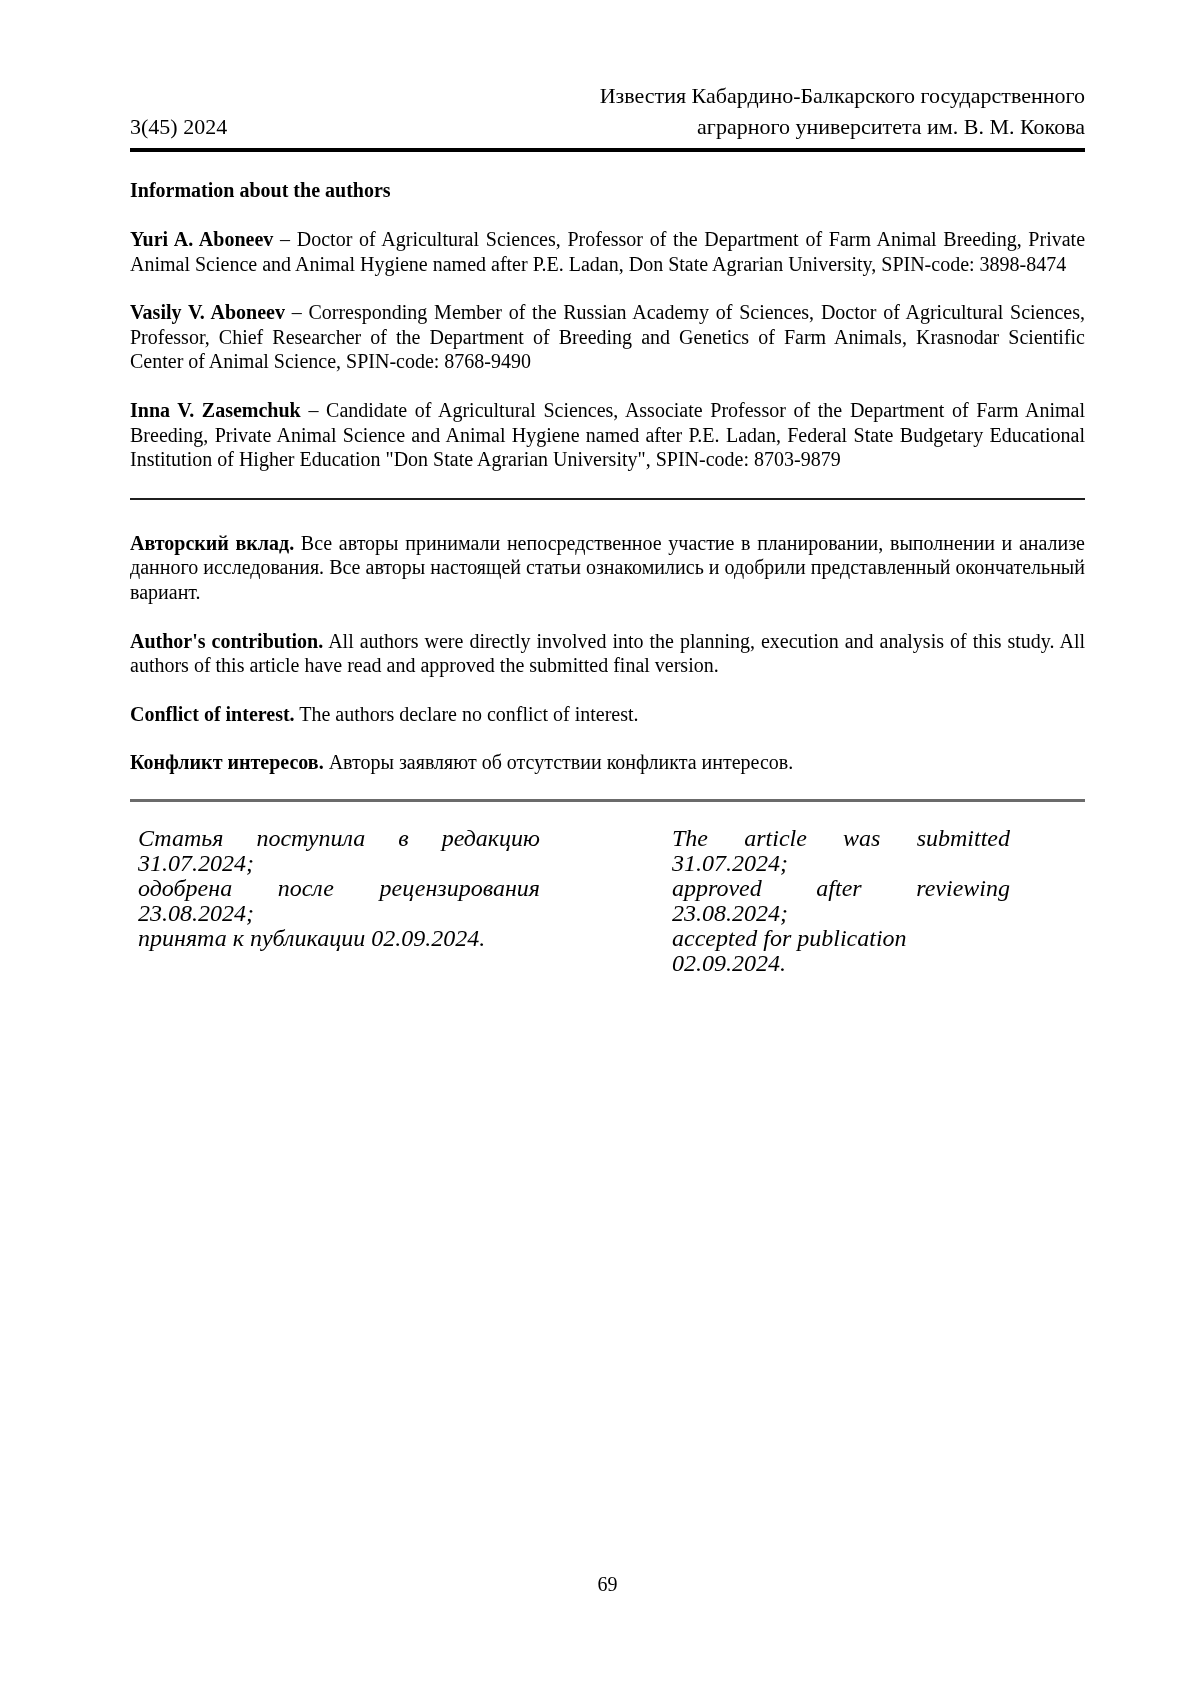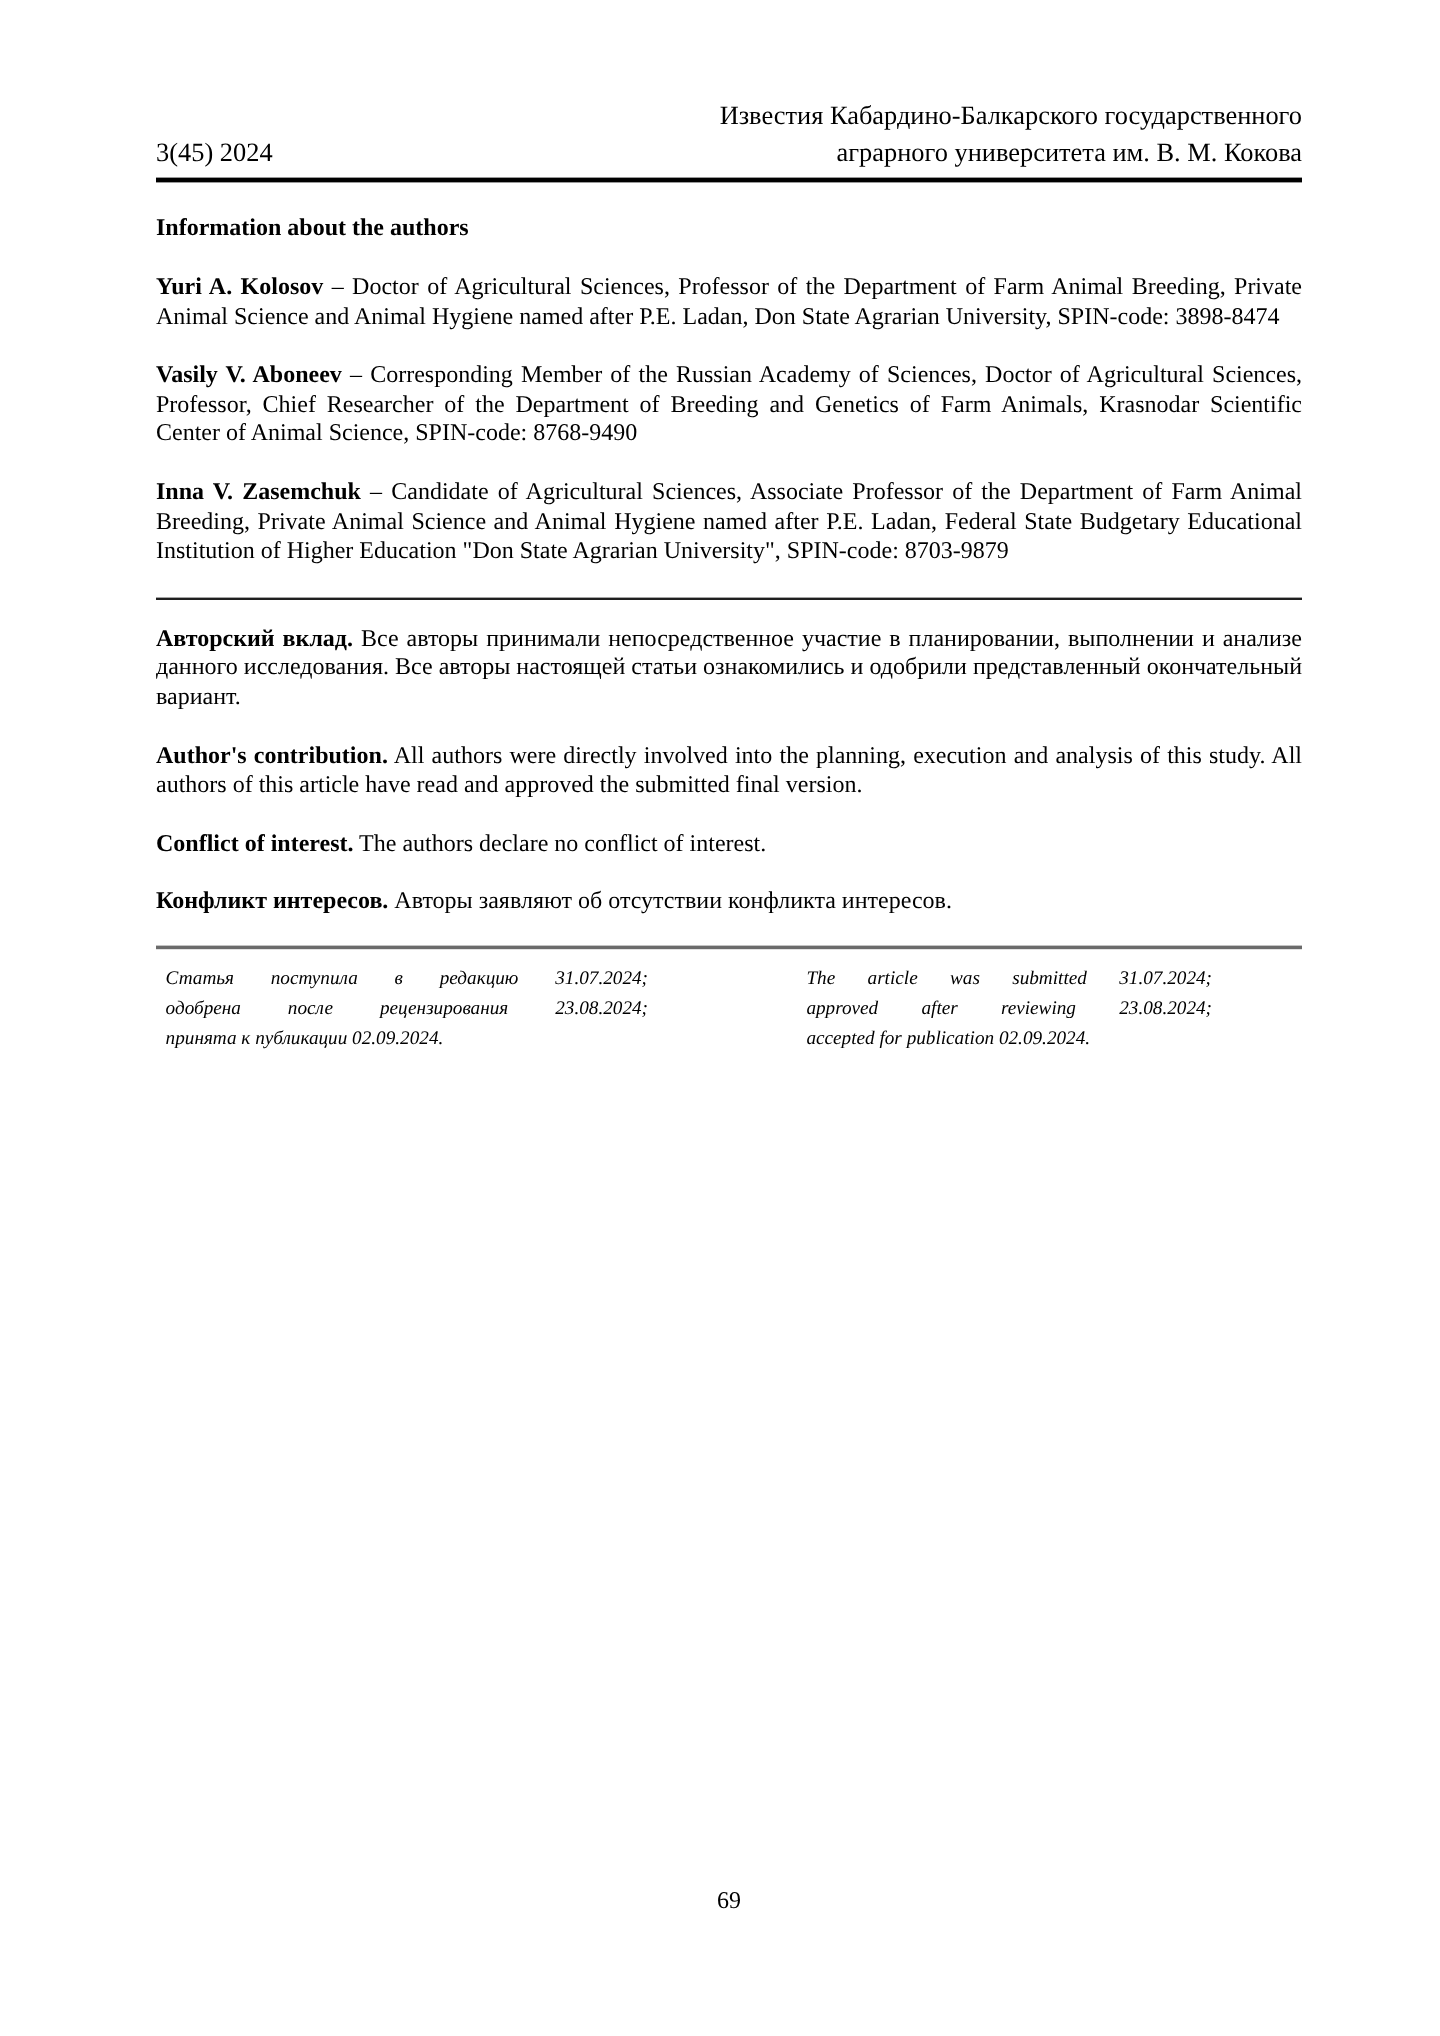--- a/index.html
+++ b/index.html
@@ -60,28 +60,28 @@
     font-weight: bold;
   }
   
   .para {
     margin: 24px 0 0 0;
     font-size: 20px;
     line-height: 24.6px;
     text-align: justify;
   }
   .para.after-rule {
-    margin-top: 20px;
+    margin-top: 31px;
   }
   
   .dates {
     display: flex;
-    margin-top: 12px;
+    margin-top: 24px;
     font-style: italic;
-    font-size: 16px;
+    font-size: 24px;
     line-height: 25px;
   }
   .dates-col.ru {
     margin-left: 8px;
     width: 402px;
   }
   .dates-col.en {
     margin-left: 132px;
     width: 338px;
   }
@@ -114,21 +114,21 @@
     <div class="journal">
       <div>Известия Кабардино-Балкарского государственного</div>
       <div>аграрного университета им. В. М. Кокова</div>
     </div>
   </div>
 
   <div class="rule-thick"></div>
 
   <h1 class="section-title">Information about the authors</h1>
 
-  <p class="para"><b>Yuri A. Kolosov</b> <span>– Doctor of Agricultural Sciences, Professor of the Department of Farm Animal Breeding, Private Animal Science and Animal Hygiene named after P.E. Ladan, Don State Agrarian University, SPIN-code: 3898-8474</span></p>
+  <p class="para"><b>Yuri A. Aboneev</b> <span>– Doctor of Agricultural Sciences, Professor of the Department of Farm Animal Breeding, Private Animal Science and Animal Hygiene named after P.E. Ladan, Don State Agrarian University, SPIN-code: 3898-8474</span></p>
 
   <p class="para"><b>Vasily V. Aboneev</b> <span>– Corresponding Member of the Russian Academy of Sciences, Doctor of Agricultural Sciences, Professor, Chief Researcher of the Department of Breeding and Genetics of Farm Animals, Krasnodar Scientific Center of Animal Science, SPIN-code: 8768-9490</span></p>
 
   <p class="para"><b>Inna V. Zasemchuk</b> <span>– Candidate of Agricultural Sciences, Associate Professor of the Department of Farm Animal Breeding, Private Animal Science and Animal Hygiene named after P.E. Ladan, Federal State Budgetary Educational Institution of Higher Education "Don State Agrarian University", SPIN-code: 8703-9879</span></p>
 
   <div class="rule-thin"></div>
 
   <p class="para after-rule"><b>Авторский вклад.</b> <span>Все авторы принимали непосредственное участие в планировании, выполнении и анализе данного исследования. Все авторы настоящей статьи ознакомились и одобрили представленный окончательный вариант.</span></p>
 
   <p class="para"><b>Author's contribution.</b> <span>All authors were directly involved into the planning, execution and analysis of this study. All authors of this article have read and approved the submitted final version.</span></p>

